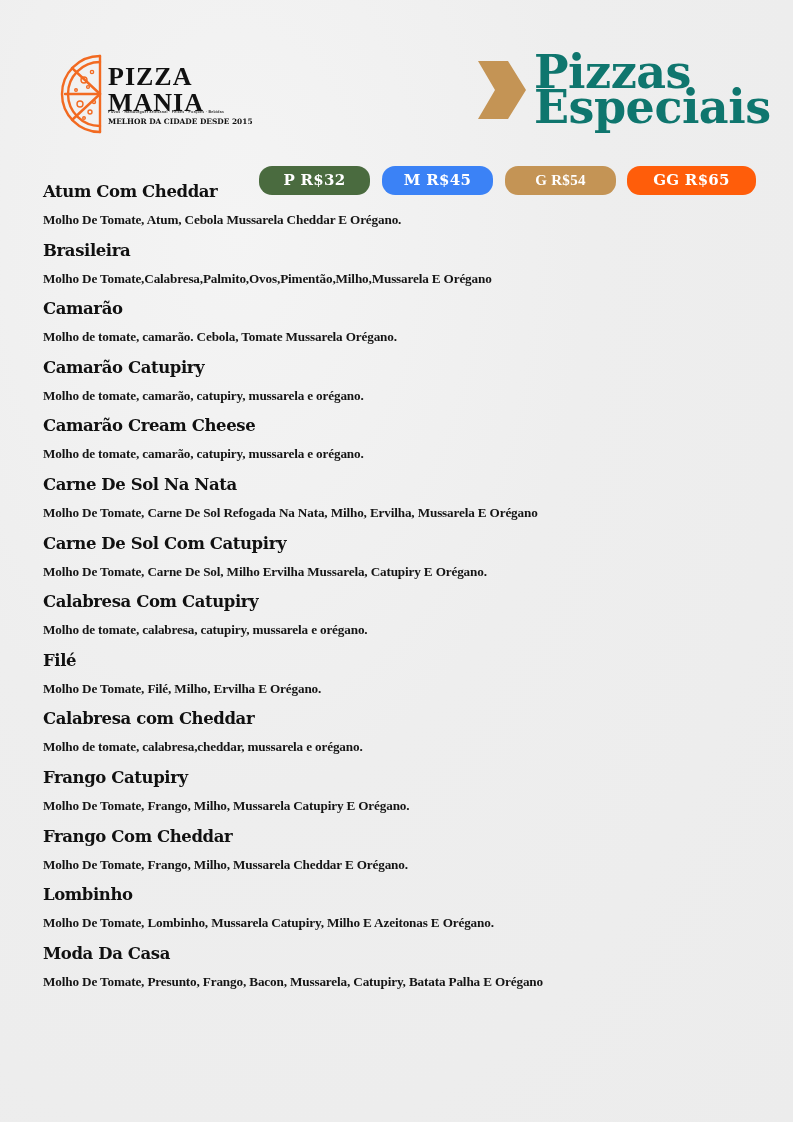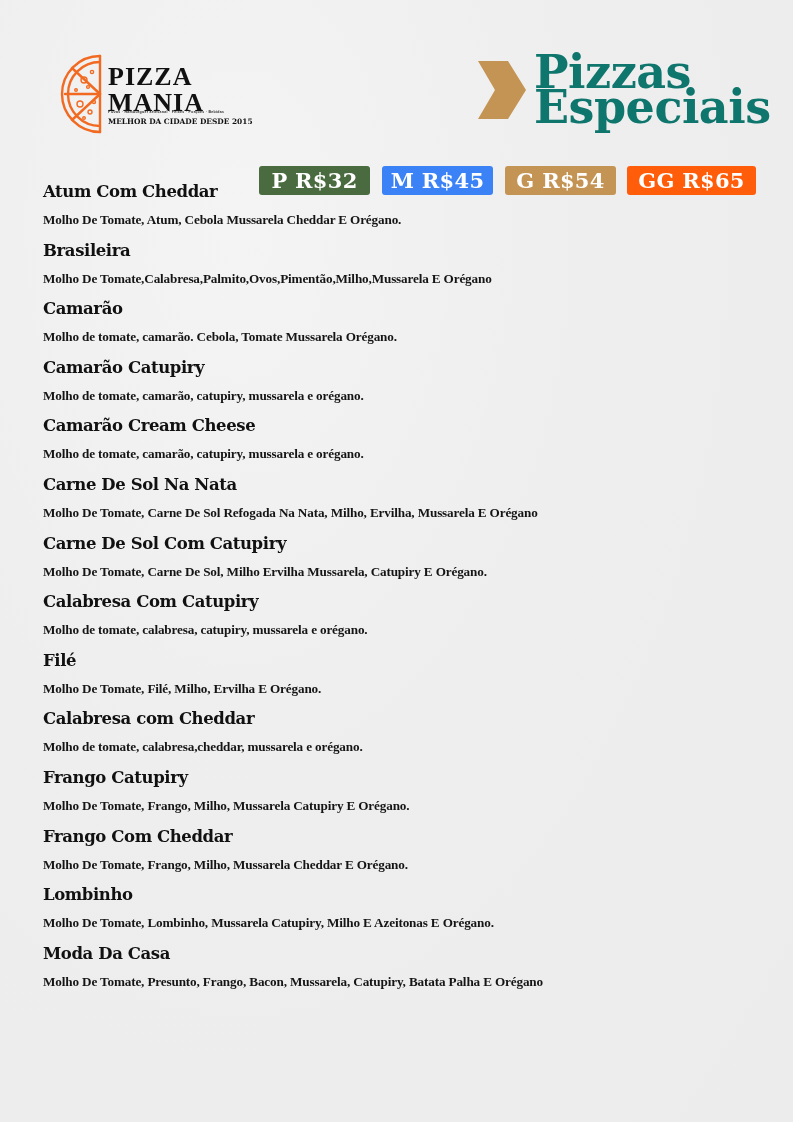--- a/index.html
+++ b/index.html
@@ -12,22 +12,22 @@
   .logo-pizza { position:absolute; left:0; top:2px; width:44px; height:80px; }
   .logo-title { position:absolute; left:48px; top:12px; font-family:Liberation Serif, serif; font-weight:bold;
     font-size:26px; line-height:26px; letter-spacing:1px; color:#111; }
   .logo-tagline { position:absolute; left:48px; top:58px; font-size:3.5px; color:#222; white-space:nowrap; font-weight:bold; letter-spacing:0.3px; }
   .logo-slogan { position:absolute; left:48px; top:65px; font-family:"DejaVu Serif", serif; font-weight:bold; font-size:7.4px; color:#111; white-space:nowrap; }
 
   .heading { position:absolute; left:478px; top:55px; width:280px; height:80px; }
   .chevron { position:absolute; left:0; top:6px; width:50px; height:58px; }
   .heading-text { position:absolute; left:56px; top:0; font-family:"DejaVu Serif", serif; font-weight:bold; font-size:46px; line-height:35px; color:#0f766e; letter-spacing:-0.5px; }
 
-  .badge { position:absolute; top:166px; height:29px; border-radius:3px; color:#fff;
-    font-family:"DejaVu Serif", serif; font-weight:bold; font-size:21px; line-height:29px; text-align:center; letter-spacing:0.3px; }
+  .badge { position:absolute; top:166px; height:29px; border-radius:13px; color:#fff;
+    font-family:"DejaVu Serif", serif; font-weight:bold; font-size:15px; line-height:29px; text-align:center; letter-spacing:0.3px; }
 
   .menu { position:absolute; left:43px; top:180px; width:740px; }
   .item { height:58.6px; position:relative; }
   .item-name { position:absolute; left:0; top:0; font-family:"DejaVu Serif", serif; font-weight:bold; font-size:16.5px; line-height:24px; color:#111; letter-spacing:-0.4px; white-space:nowrap; }
   .item-desc { position:absolute; left:0; top:31px; font-family:Liberation Serif, serif; font-weight:bold; font-size:13.2px; line-height:18px; color:#151515; white-space:nowrap; letter-spacing:-0.15px; }
 </style>
 </head>
 <body>
 
 <div class="logo">
@@ -64,21 +64,21 @@
     <polygon points="0,0 30,0 48,29 30,58 0,58 17,29" fill="#c49455"></polygon>
   </svg>
   <div class="heading-text">
     <div>Pizzas</div>
     <div>Especiais</div>
   </div>
 </div>
 
 <div class="badge" style="left:259px;width:111px;background:#4a6b3f;">P R$32</div>
 <div class="badge" style="left:382px;width:111px;background:#3b82f6;">M R$45</div>
-<div class="badge" style="left:505px;width:111px;background:#c49455;">G R$54</div>
+<div class="badge" style="left:505px;width:111px;background:#c49455;font-family:Liberation Serif, serif;">G R$54</div>
 <div class="badge" style="left:627px;width:129px;background:#ff5d0a;">GG R$65</div>
 
 <div class="menu">
   <div class="item">
     <div class="item-name">Atum Com Cheddar</div>
     <div class="item-desc">Molho De Tomate, Atum, Cebola Mussarela Cheddar E Orégano.</div>
   </div>
   <div class="item">
     <div class="item-name">Brasileira</div>
     <div class="item-desc">Molho De Tomate,Calabresa,Palmito,Ovos,Pimentão,Milho,Mussarela E Orégano</div>

